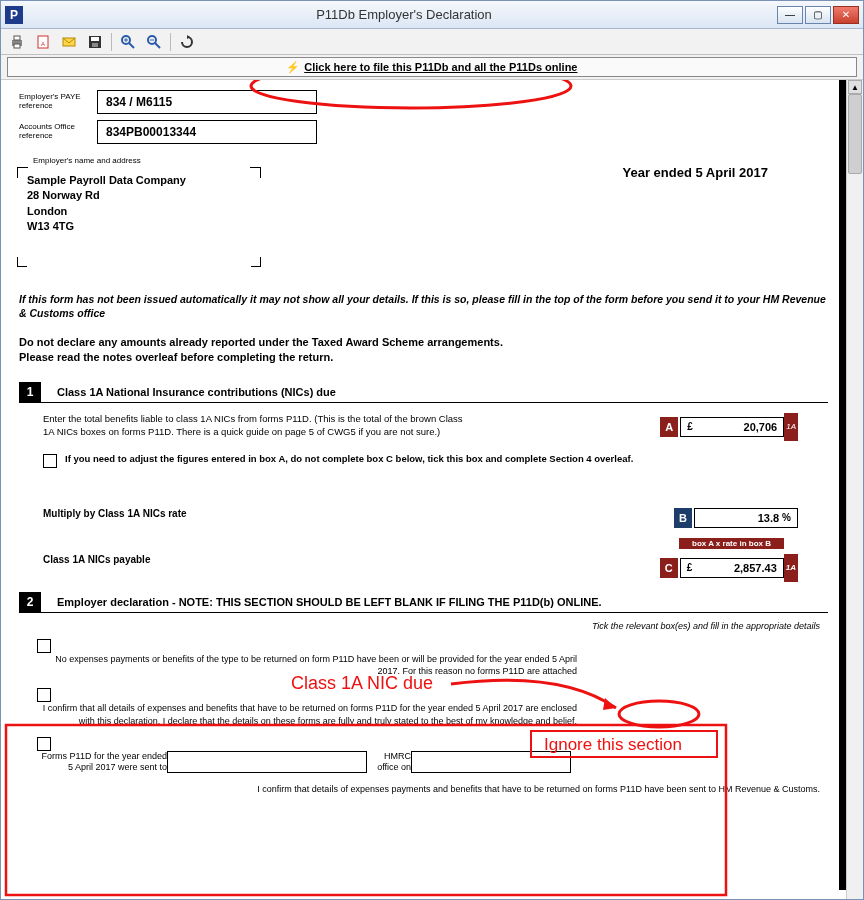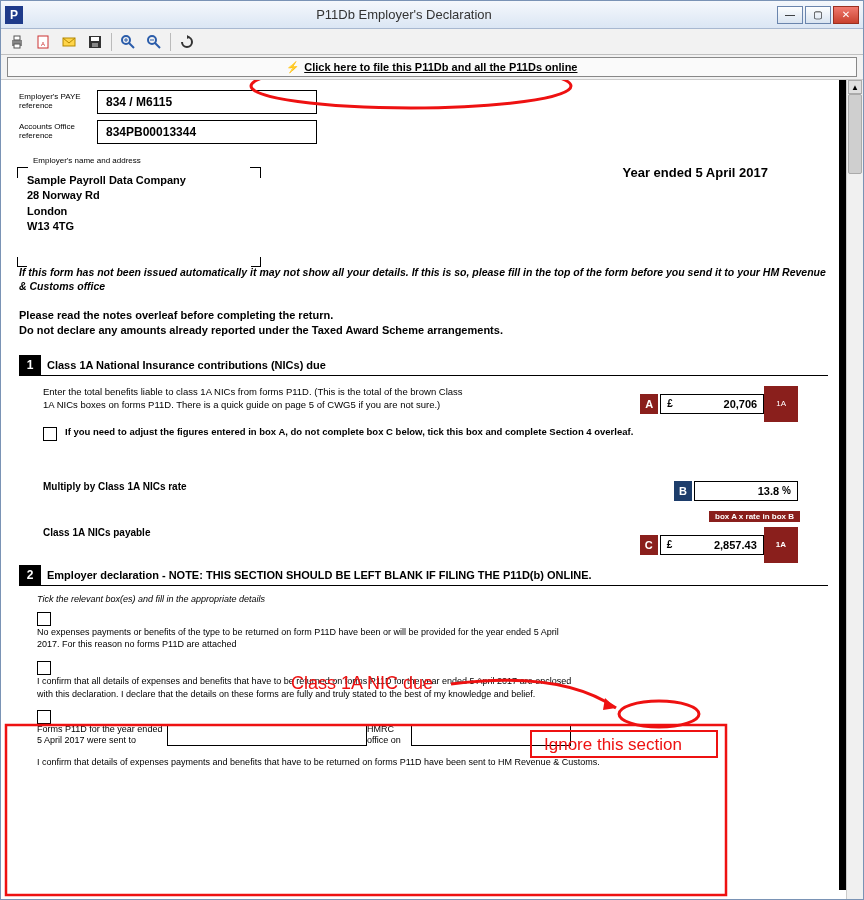--- a/index.html
+++ b/index.html
@@ -44,49 +44,49 @@
 
 .empname-lbl { font-size: 8px; margin: 12px 0 4px 14px; }
 .addr-box { position: relative; width: 240px; padding: 4px 8px; font-size: 11px; font-weight: bold; line-height: 1.4; }
 .addr-box::before, .addr-box::after { content: ''; position: absolute; width: 10px; height: 10px; border: 1.5px solid #000; }
 .addr-box::before { top: -2px; left: -2px; border-right: none; border-bottom: none; }
 .addr-box::after { top: -2px; right: -2px; border-left: none; border-bottom: none; }
 .addr-box .bl, .addr-box .br { position: absolute; width: 10px; height: 10px; border: 1.5px solid #000; bottom: -28px; }
 .addr-box .bl { left: -2px; border-right: none; border-top: none; }
 .addr-box .br { right: -2px; border-left: none; border-top: none; }
 
-.note1 { font-style: italic; font-weight: bold; font-size: 10.5px; margin-top: 26px; line-height: 1.4; }
+.note1 { font-style: italic; font-weight: bold; font-size: 10.5px; margin-top: 53px; line-height: 1.4; }
 .note2 { font-weight: bold; font-size: 11px; margin-top: 14px; line-height: 1.4; }
 
 
 .section-head { margin-top: 16px; display: flex; align-items: stretch; }
 .section-num { background: #000; color: #fff; width: 22px; display: flex; align-items: center; justify-content: center; font-weight: bold; font-size: 12px; }
-.section-title { font-weight: bold; font-size: 11px; padding: 4px 6px; border-bottom: 1px solid #000; flex: 1; }
+.section-title { font-weight: bold; font-size: 11px; padding: 4px 16px; border-bottom: 1px solid #000; flex: 1; }
 
 .s1-body { padding: 10px 8px 4px 24px; font-size: 9.5px; }
 .s1-row { display: flex; align-items: flex-start; position: relative; }
 .s1-text { width: 420px; line-height: 1.35; }
 .val-box { position: absolute; right: 22px; display: flex; align-items: center; }
 .val-label { background: #8a1f1c; color: #fff; width: 18px; height: 20px; display: flex; align-items: center; justify-content: center; font-weight: bold; margin-right: 2px; font-size: 11px; }
 .val-label.blue { background: #1d3d6b; }
 .val-field { border: 1.5px solid #000; background: #fff; width: 104px; height: 20px; display: flex; align-items: center; padding: 0 6px; }
 .val-field .cur { font-size: 10px; margin-right: auto; font-weight: bold; }
 .val-field .num { font-size: 11px; font-weight: bold; }
-.val-suffix { background: #8a1f1c; color: #fff; font-size: 8px; padding: 12px; height: 36px; display:flex; align-items:center; }
+.val-suffix { background: #8a1f1c; color: #fff; font-size: 8px; padding: 2px; height: 28px; display:flex; align-items:center;font-style:italic; }
 
 .chk-row { display: flex; margin-top: 10px; text-align: center; }
 .chkbox { width: 14px; height: 14px; border: 1.5px solid #000; margin-right: 8px; flex-shrink: 0; margin-top: 1px; }
 .chk-text { font-size: 9.5px; font-weight: bold; line-height: 1.35; }
 
 .s1-mult { margin-top: 40px; font-size: 10px; font-weight: bold; }
 .s1-payable { margin-top: 22px; font-size: 10px; font-weight: bold; }
-.box-c-note { font-size: 8px; color: #fff; background: #8a1f1c; position: absolute; right: 20px; top: -16px; padding: 1px 6px; }
-
-
-.s2-body { padding: 8px 8px 8px 18px; font-size: 9px; }
+.box-c-note { font-size: 8px; color: #fff; background: #8a1f1c; position: absolute; right: 36px; top: -16px; padding: 1px 13px; }
+
+
+.s2-body { padding: 8px 8px 8px 18px; font-size: 9px; text-align: right; }
 .s2-tick-lbl { font-style: italic; font-size: 9px; margin-bottom: 8px; }
 .s2-dec { display: flex; margin-bottom: 10px; flex-direction: column; }
 .s2-dec .chkbox { margin-top: 0; }
 .s2-dec-text { line-height: 1.4; width: 540px; }
 .s2-sent-row { display: flex; align-items: flex-start; }
 .s2-input { border: 1.5px solid #000; height: 22px; }
 .s2-input.w1 { width: 200px; }
 .s2-input.w2 { width: 160px; }
 .s2-sent-lbl { font-size: 9px; line-height: 1.2; }
 .s2-confirm { font-size: 9px; margin-top: 0; line-height: 1.35; }
@@ -193,22 +193,22 @@
           <div>Sample Payroll Data Company</div>
           <div>28 Norway Rd</div>
           <div>London</div>
           <div>W13 4TG</div>
           <span class="bl"></span>
             <span class="br"></span>
         </div>
 
         <div class="note1">If this form has not been issued automatically it may not show all your details. If this is so, please fill in the top of the form before you send it to your HM Revenue &amp; Customs office</div>
         <div class="note2">
+          <div>Do not declare any amounts already reported under the Taxed Award Scheme arrangements.</div>
           <div>Please read the notes overleaf before completing the return.</div>
-          <div>Do not declare any amounts already reported under the Taxed Award Scheme arrangements.</div>
         </div>
 
         <div class="section-head">
           <div class="section-num">1</div>
           <div class="section-title">Class 1A National Insurance contributions (NICs) due</div>
         </div>
         <div class="s1-body">
           <div class="s1-row" style="min-height:30px">
             <div class="s1-text">Enter the total benefits liable to class 1A NICs from forms P11D. (This is the total of the brown Class 1A NICs boxes on forms P11D. There is a quick guide on page 5 of CWG5 if you are not sure.)</div>
             <div class="val-box">

